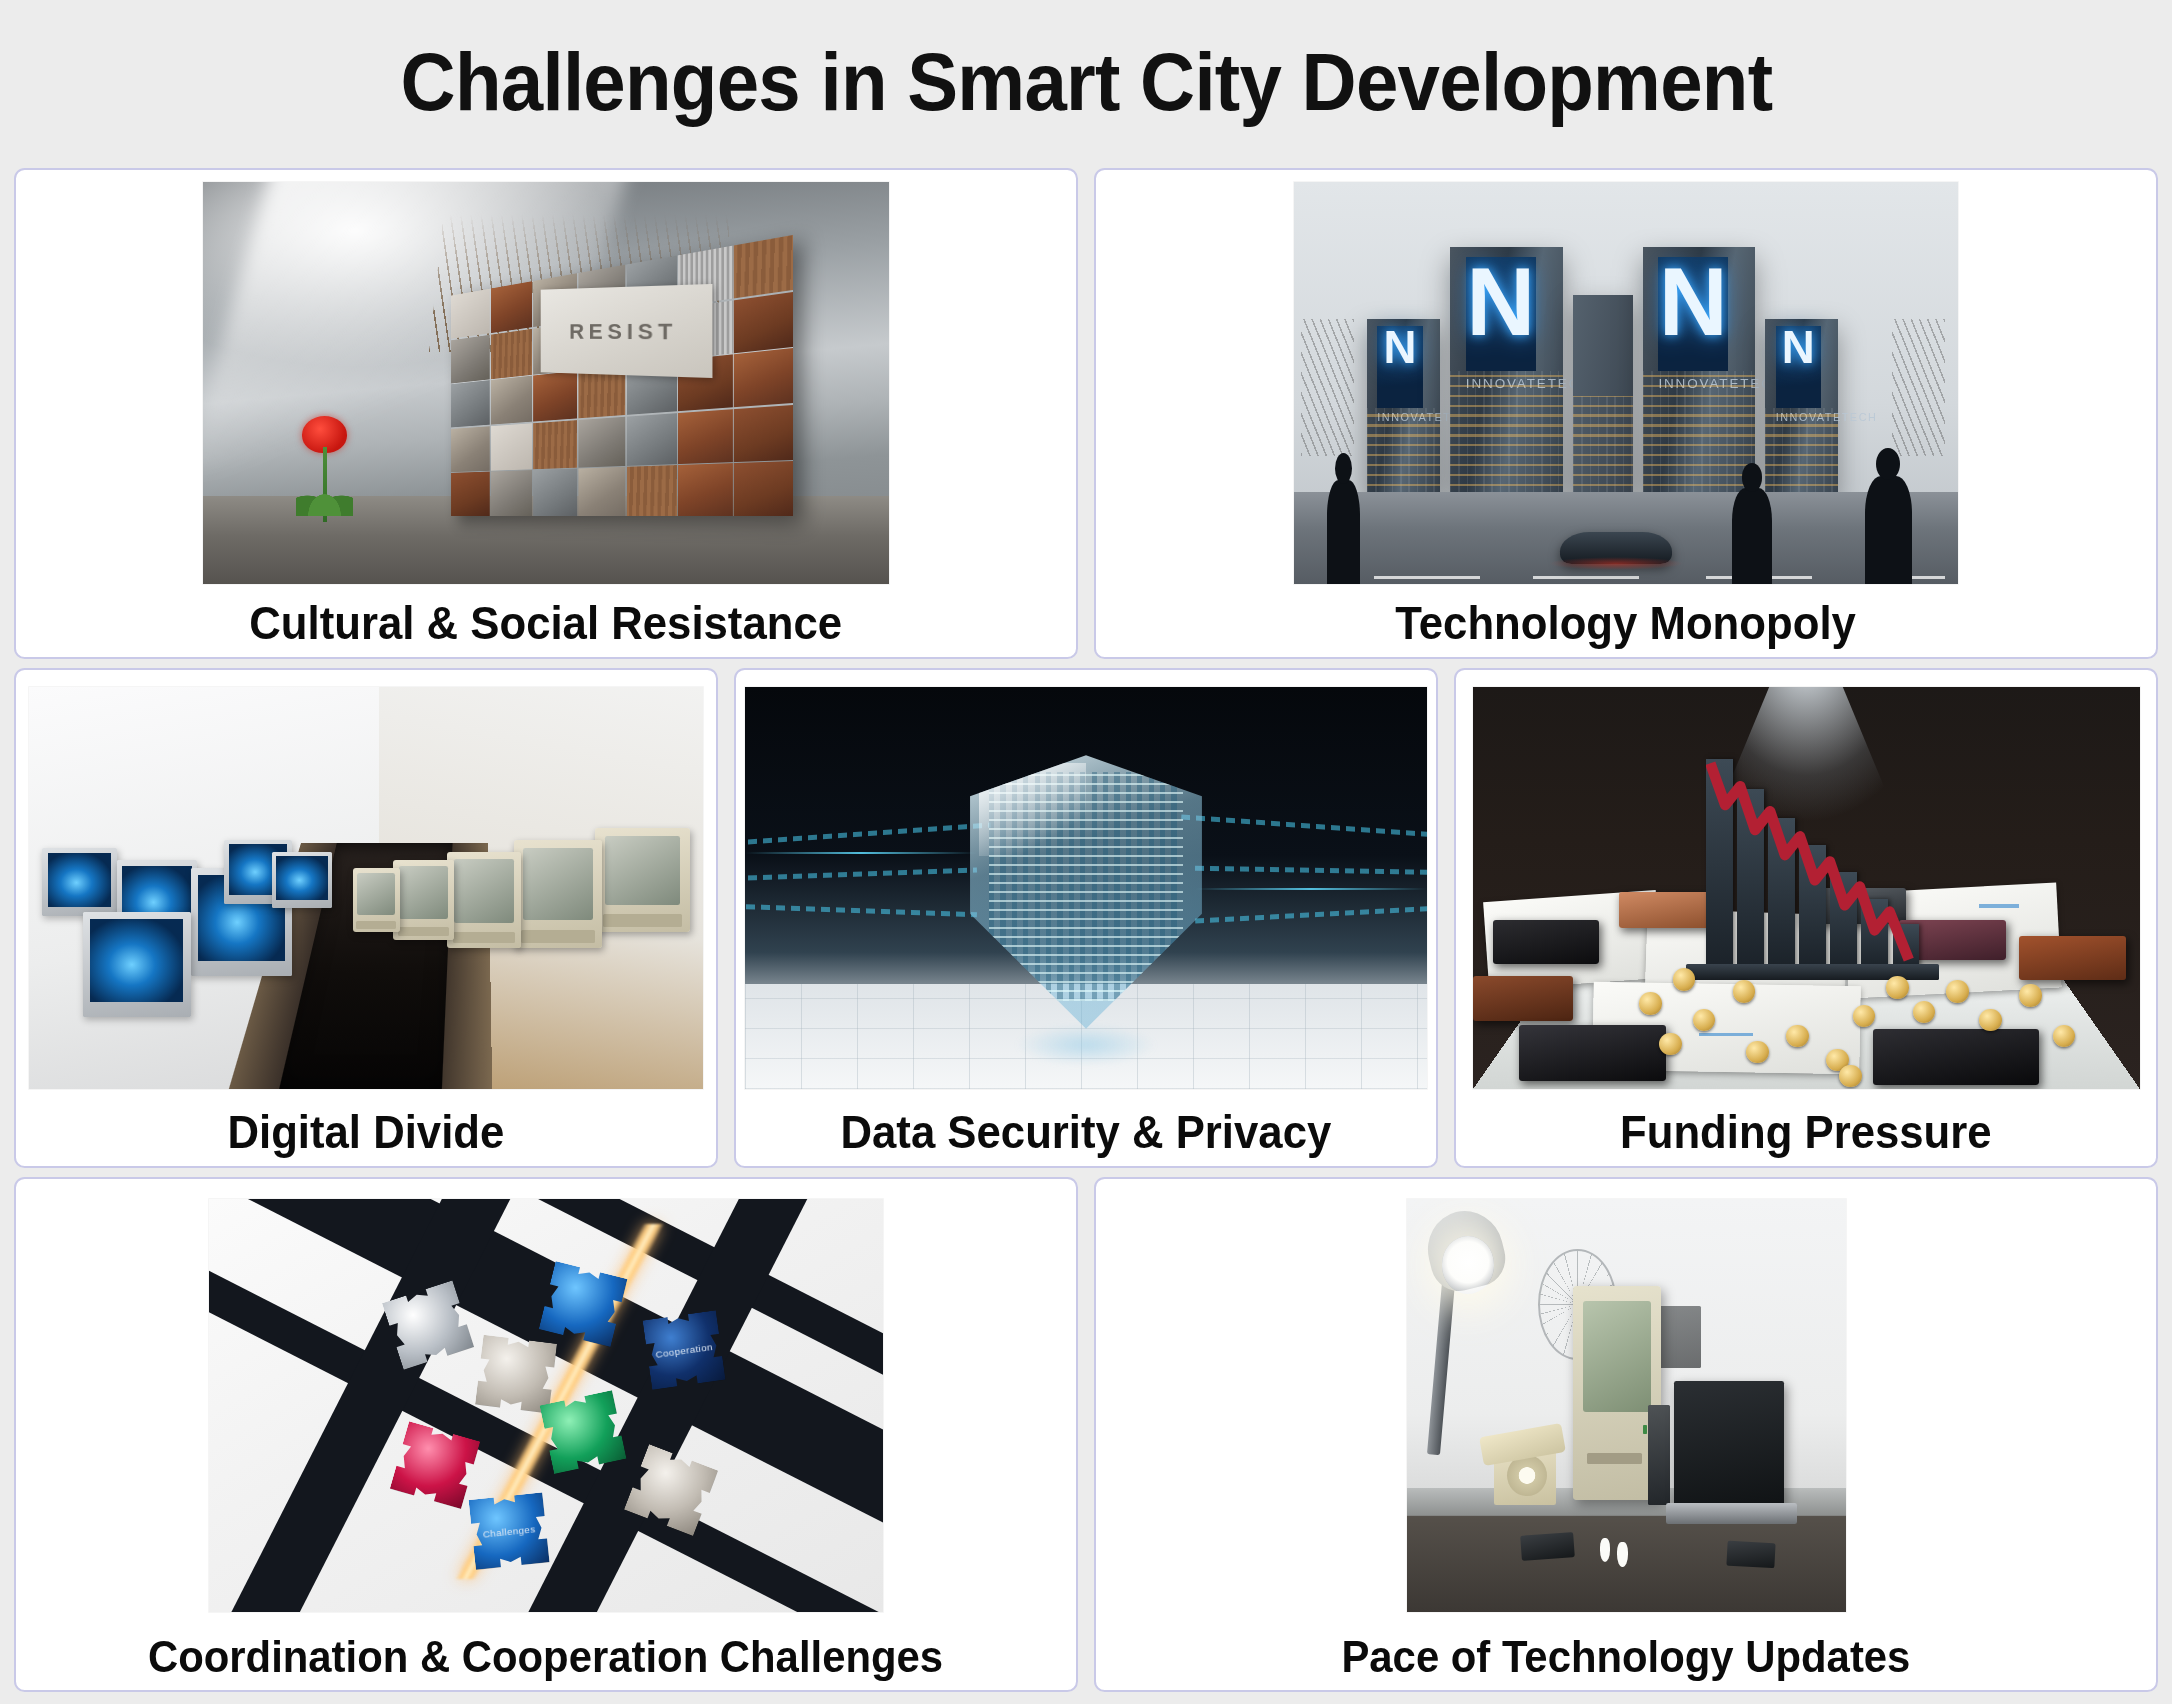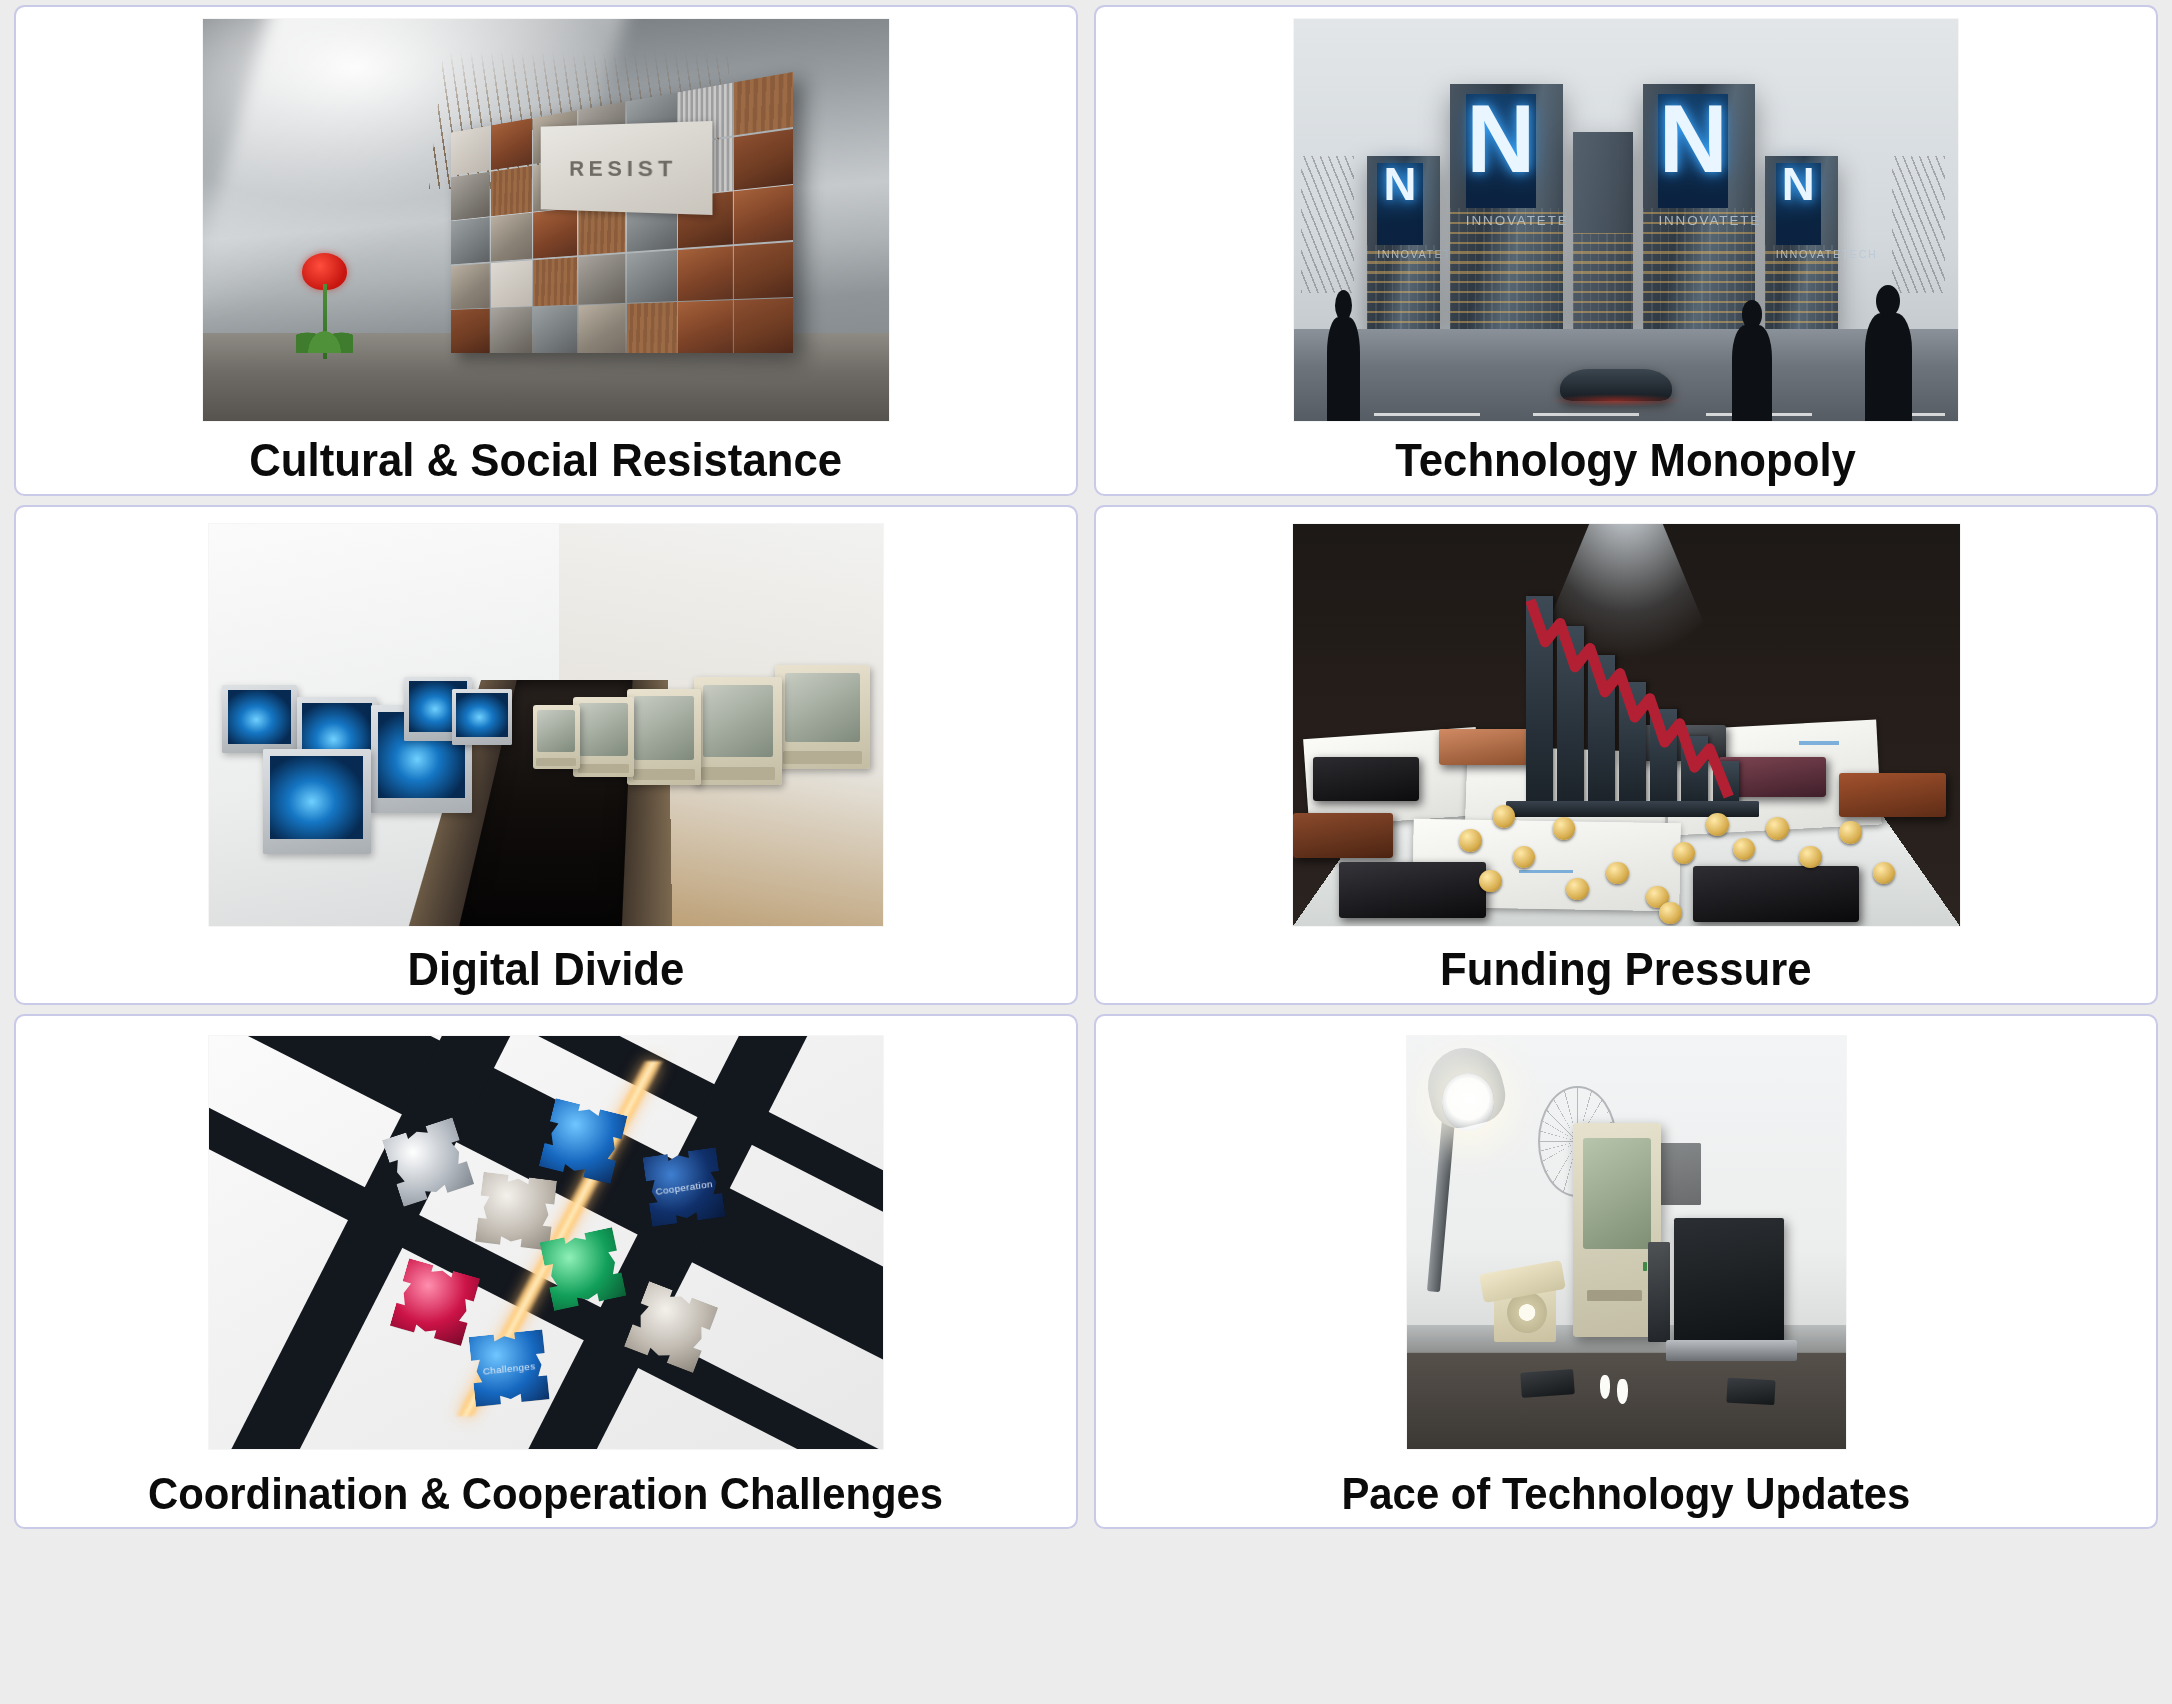--- a/index.html
+++ b/index.html
@@ -453,20 +453,23 @@
   }
   .pace-earbud{
     position:absolute;width:2.4%;height:6%;background:#fbfbf8;border-radius:40% 40% 50% 50%;
   }
 </style>
 </head>
 <body>
 
 <div class="page">
 
+  <div class="header">
+    <div class="header-title">Challenges in Smart City Development</div>
+  </div>
 
   <div class="row row-1">
 
     <div class="card">
       <div class="card-media">
         <div class="thumb sc-wall" style="width:686px;height:402px;">
           <div class="wall-sun"></div>
           <div class="wall-ground"></div>
           <div class="wall-grass"></div>
           <div class="wall-body">
@@ -609,20 +612,41 @@
             </div>
           <div class="crt" style="right:45%;top:45%;width:7%;height:16%;">
               <div class="scr"></div>
               <div class="base"></div>
             </div>
         </div>
       </div>
       <div class="card-label">Digital Divide</div>
     </div>
 
+    <div class="card">
+      <div class="card-media">
+        <div class="thumb sc-shield" style="width:682px;height:402px;">
+          <div class="stream-blk" style="left:-4%;top:36%;width:40%;transform:rotate(-4deg);"></div>
+          <div class="stream-blk" style="left:-4%;top:46%;width:38%;transform:rotate(-2deg);"></div>
+          <div class="stream-blk" style="left:-2%;top:55%;width:36%;transform:rotate(2deg);"></div>
+          <div class="stream-blk" style="right:-4%;top:34%;width:40%;transform:rotate(4deg);"></div>
+          <div class="stream-blk" style="right:-4%;top:45%;width:38%;transform:rotate(1deg);"></div>
+          <div class="stream-blk" style="right:-2%;top:56%;width:36%;transform:rotate(-3deg);"></div>
+          <div class="stream" style="left:0;top:41%;width:34%;"></div>
+          <div class="stream" style="right:0;top:50%;width:34%;"></div>
+          <div class="sh-floor"></div>
+          <div class="shield">
+            <div class="shield-code"></div>
+            <div class="shield-gloss"></div>
+          </div>
+          <div class="sh-refl"></div>
+        </div>
+      </div>
+      <div class="card-label">Data Security &amp; Privacy</div>
+    </div>
 
     <div class="card">
       <div class="card-media">
         <div class="thumb sc-fund" style="width:667px;height:402px;">
           <div class="fund-desk"></div>
           <div class="spotlight"></div>
 
           <div class="paper" style="left:2%;top:52%;width:26%;height:22%;transform:rotate(-4deg);"></div>
           <div class="paper" style="left:26%;top:56%;width:30%;height:24%;transform:rotate(2deg);"></div>
           <div class="paper" style="left:56%;top:50%;width:32%;height:26%;transform:rotate(-3deg);"></div>

